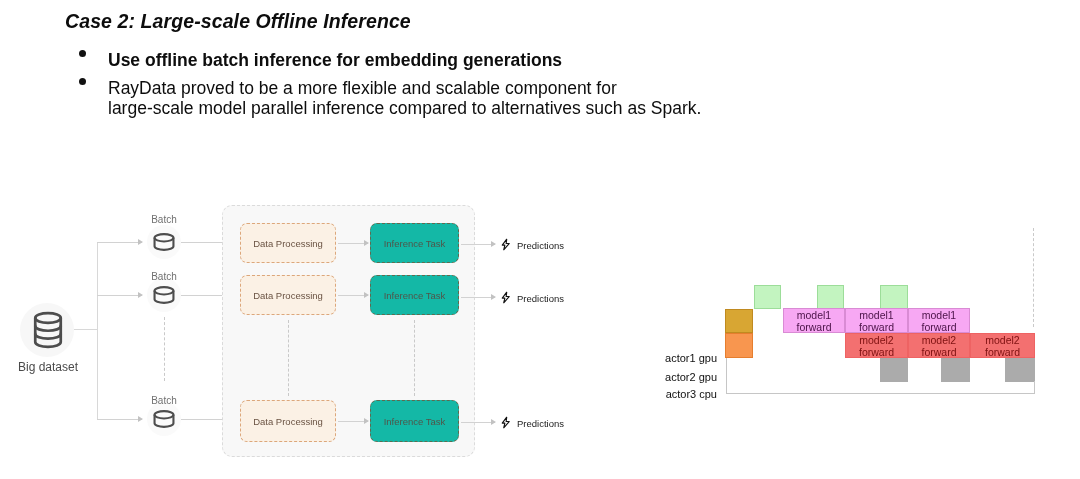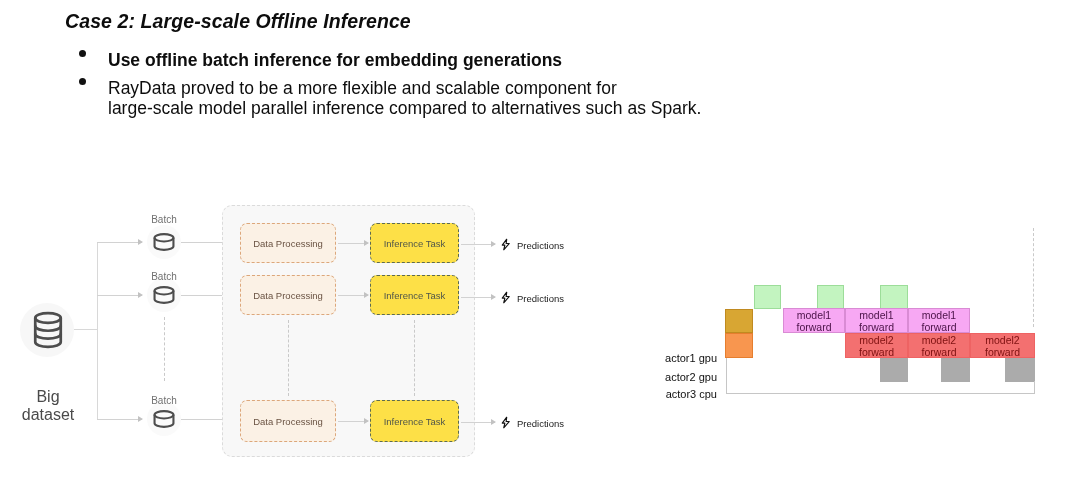--- a/index.html
+++ b/index.html
@@ -23,33 +23,33 @@
   .vline{position:absolute;width:1px;background:#D8D8D8;}
   .vdash{position:absolute;width:0;border-left:1px dashed #C9C9C9;}
   .arrow{position:absolute;height:1px;background:#D2D2D2;}
   .arrow::after{
     content:"";position:absolute;right:-1px;top:-3px;width:0;height:0;
     border-left:5px solid #C2C2C2;border-top:3px solid transparent;border-bottom:3px solid transparent;
   }
   
   .soft-circle{position:absolute;border-radius:50%;background:#F7F7F7;}
   .soft-circle.small{background:#FAFAFA;}
-  .node-label{position:absolute;color:#4A4A4A;font-size:16px;text-align:center;margin-top:28px;}
+  .node-label{position:absolute;color:#4A4A4A;font-size:12px;text-align:center;}
   .batch-label{position:absolute;color:#707070;font-size:10px;text-align:center;width:50px;margin-top:8px;}
   .pipeline-container{
     position:absolute;left:222px;top:205px;width:253px;height:252px;
     border:1.5px dashed #DBDBDB;border-radius:10px;background:#F8F8F8;box-sizing:border-box;
   }
   .task-box{
     position:absolute;box-sizing:border-box;border-radius:7px;
     display:flex;align-items:center;justify-content:center;
     font-size:9.5px;font-weight:normal;text-align:center;
   }
   .dp-box{border:1.5px dashed #DCA77B;background:#FBF1E5;color:#6A5343;}
-  .it-box{border:1.5px dashed #5E6B51;background:#fde047;color:#50564A;}
+  .it-box{border:1.5px dashed #5E6B51;background:#14b8a6;color:#50564A;}
   .pred-label{position:absolute;font-size:9.5px;color:#222;}
   
   #gantt{position:absolute;left:0;top:0;width:1080px;height:479px;pointer-events:none;}
   .gantt-row-label{
     position:absolute;width:60px;left:657px;text-align:right;
     font-size:11px;color:#111;margin-top:41px;
   }
   .gantt-block{
     position:absolute;box-sizing:border-box;
     font-size:10.5px;line-height:11.5px;text-align:center;padding-top:1px;

